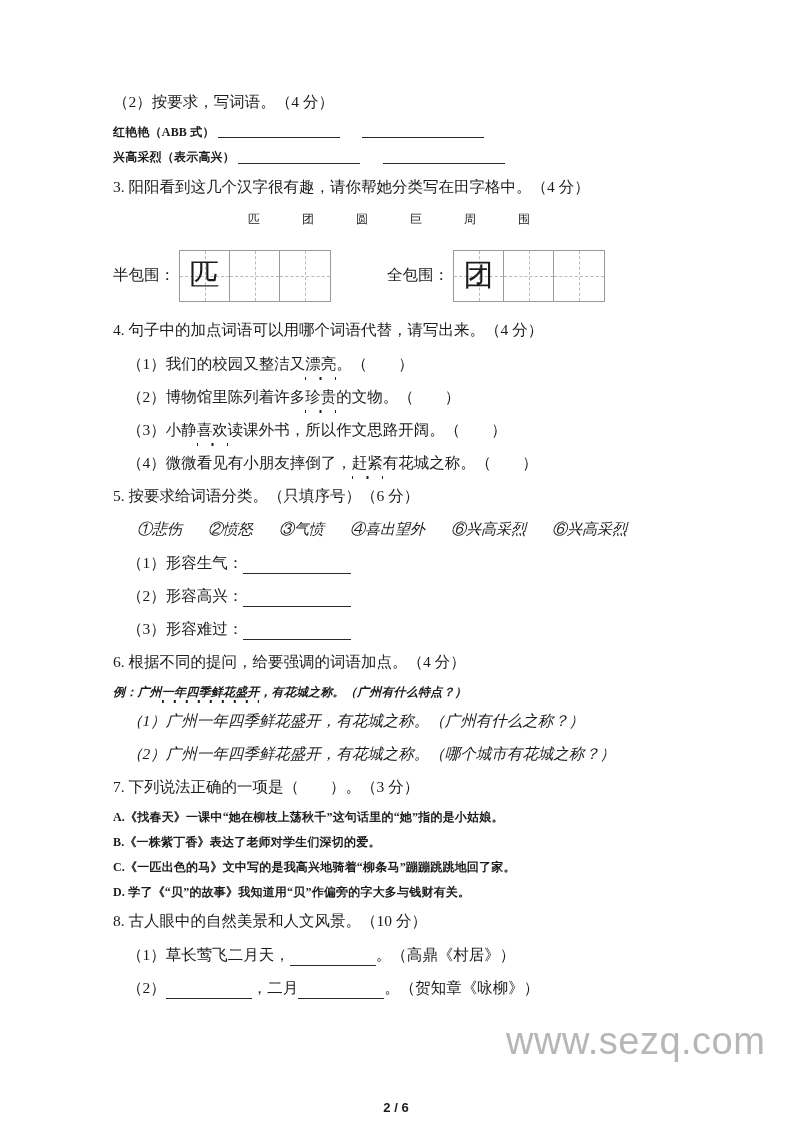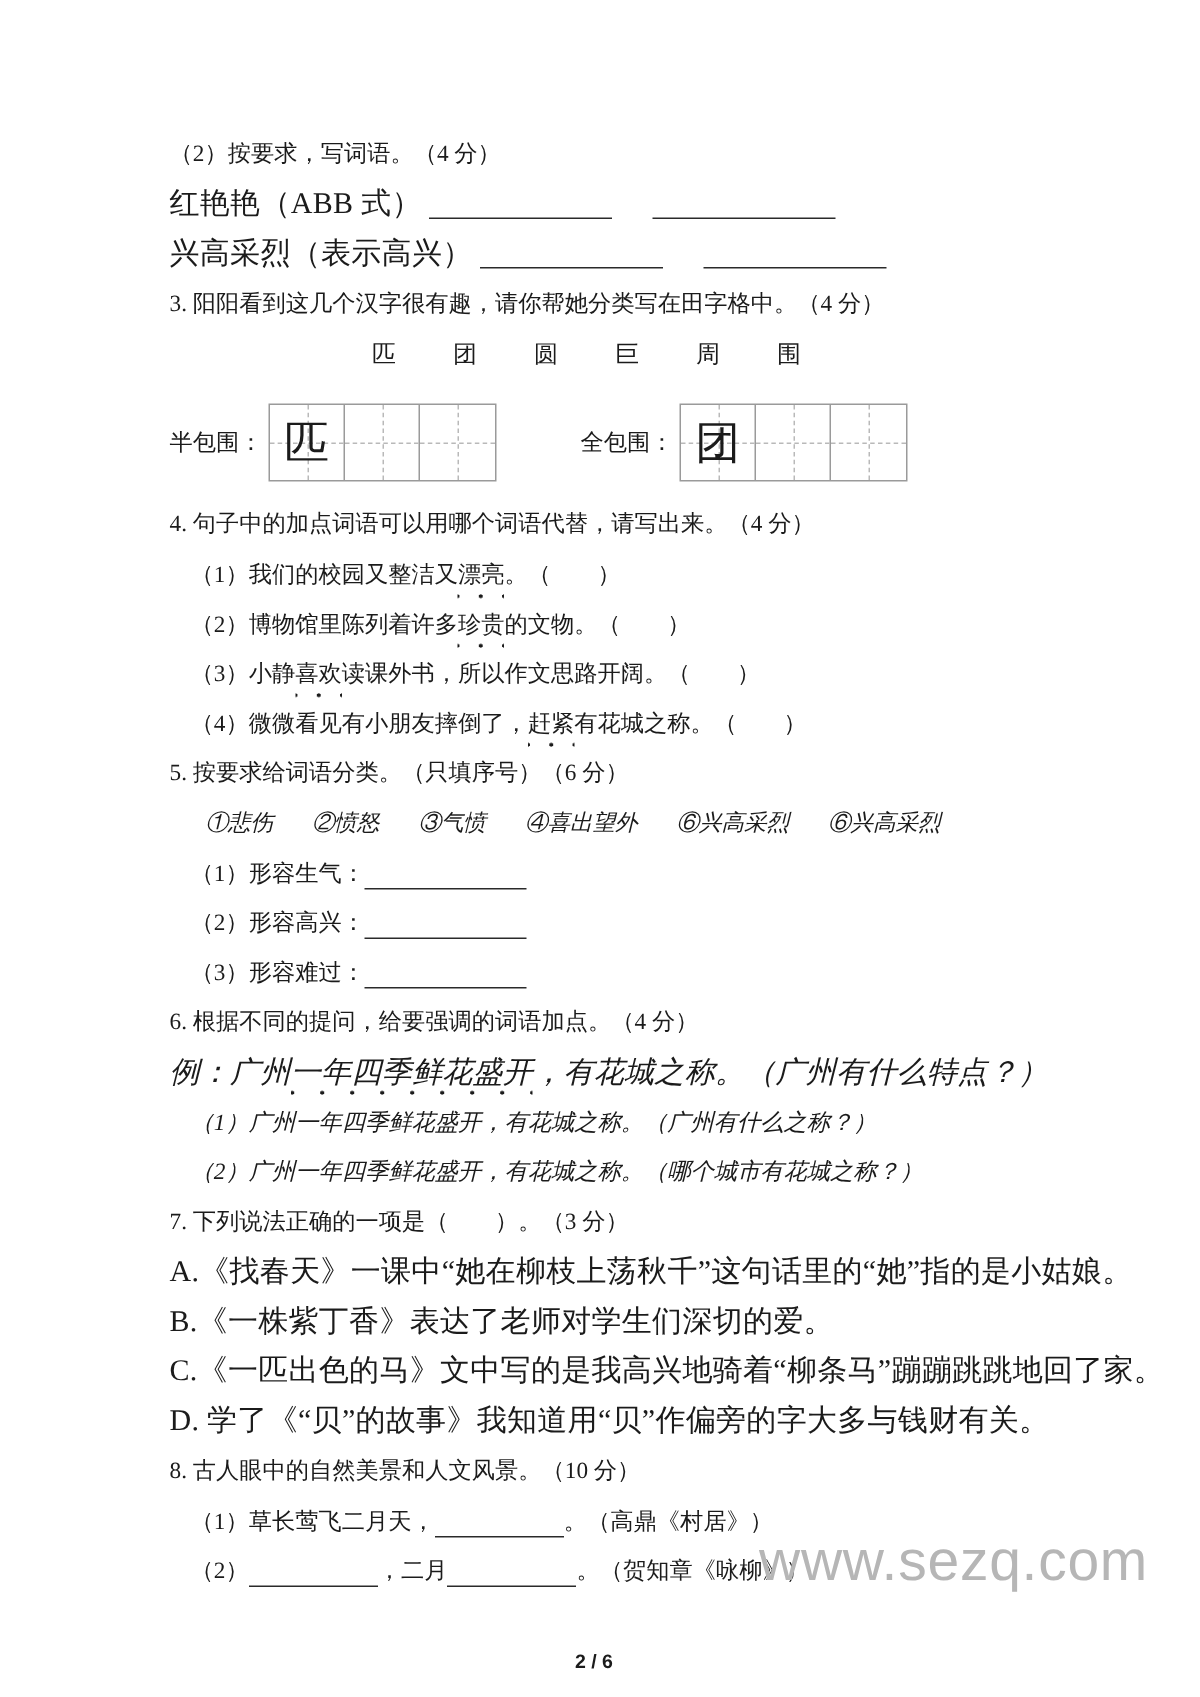--- a/index.html
+++ b/index.html
@@ -24,25 +24,26 @@
   }
   .content {
     position: absolute;
     left: 113px;
     top: 92px;
     width: 600px;
   }
 
   
   .line {
-    font-size: 20px;
+    font-size: 12px;
     line-height: 1.0;
     margin-bottom: 13px;
     white-space: nowrap;
     letter-spacing: 0.2px;
+    font-weight: bold;
   }
   .q-head {
     font-size: 15.5px;
     margin-bottom: 13px;
     white-space: nowrap;
   }
   .sub {
     font-size: 15.5px;
     margin-bottom: 12px;
     white-space: nowrap;
@@ -82,21 +83,21 @@
     background-image: radial-gradient(circle, #1b1b1b 1.2px, transparent 1.3px);
     background-size: 1em 3px;
     background-position: center bottom;
     background-repeat: repeat-x;
   }
 
   
   .char-row {
     text-align: left;
     padding-left: 135px;
-    font-size: 16px;
+    font-size: 12px;
     margin-bottom: 22px;
     margin-top: 4px;
   }
   .char-row span {
     display: inline-block;
     width: 54px;
   }
 
   
   .grid-block {

